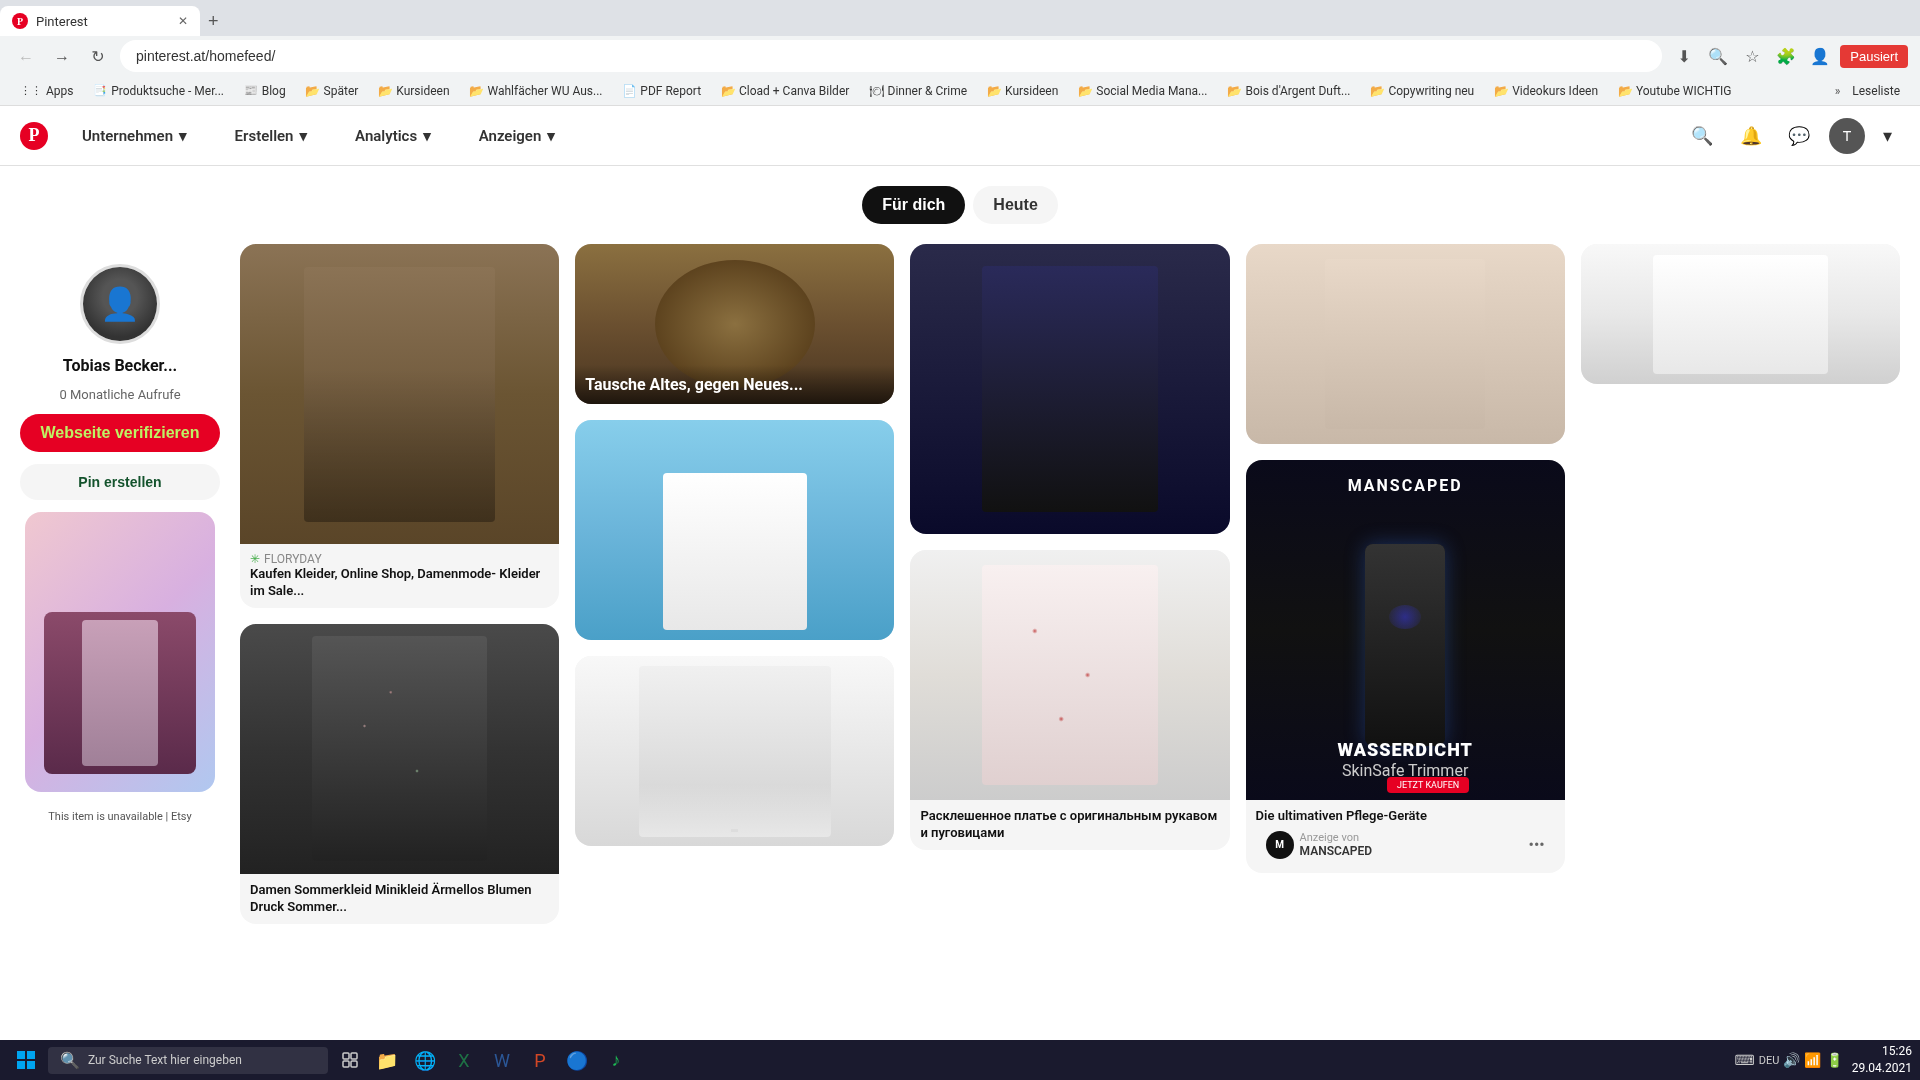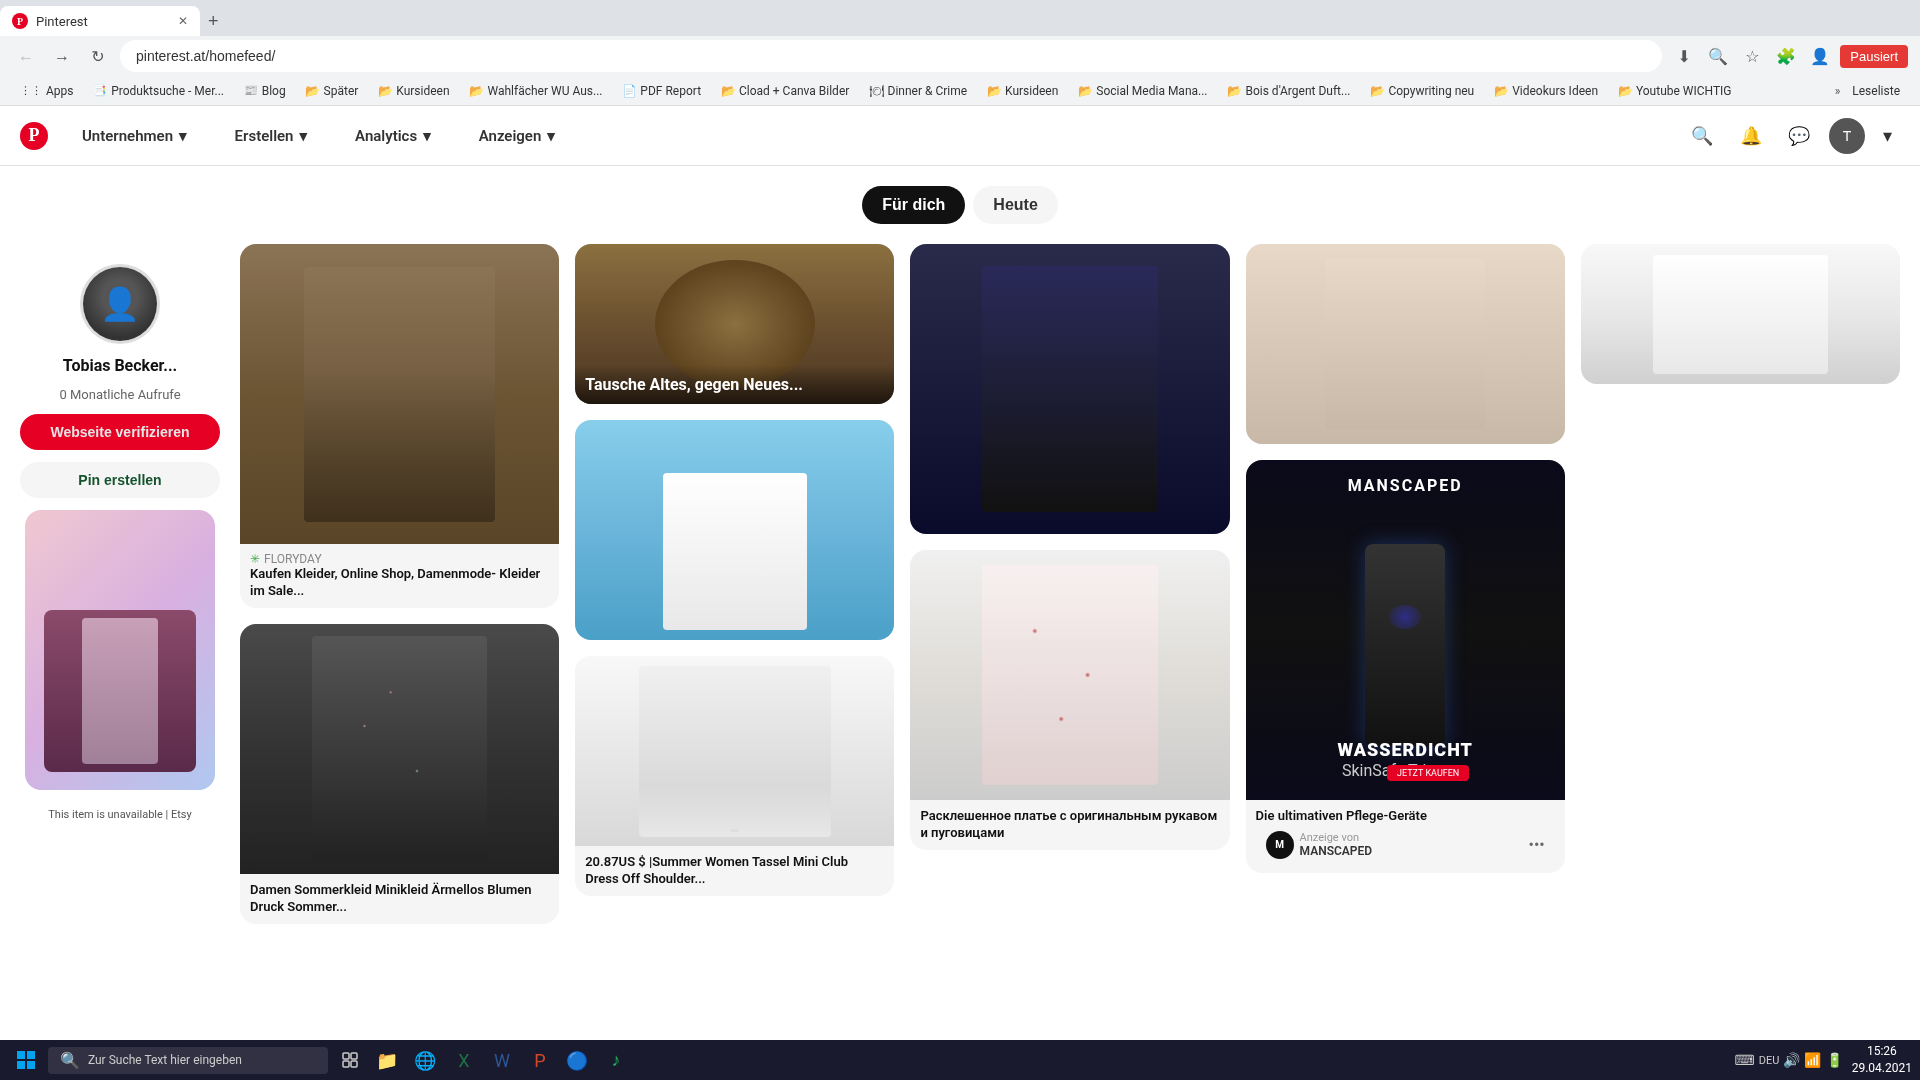--- a/index.html
+++ b/index.html
@@ -46,21 +46,21 @@
     .feed-tab.inactive { background: #f5f5f5; color: #333; }
 
     
     .main-content { display: flex; padding: 10px 20px; gap: 20px; overflow: hidden; }
 
     
     .sidebar { width: 200px; flex-shrink: 0; display: flex; flex-direction: column; align-items: center; padding-top: 20px; gap: 12px; }
     .sidebar-avatar { width: 80px; height: 80px; border-radius: 50%; background: #333; overflow: hidden; border: 3px solid #ddd; }
     .sidebar-name { font-size: 16px; font-weight: 700; color: #111; text-align: center; }
     .sidebar-stats { font-size: 13px; color: #666; text-align: center; }
-    .verify-btn { background: #e60023; color: #e5e5e5; border: none; border-radius: 24px; padding: 10px 20px; font-size: 14px; font-weight: 600; cursor: pointer; width: 100%; }
+    .verify-btn { background: #e60023; color: #bef264; border: none; border-radius: 24px; padding: 10px 20px; font-size: 16px; font-weight: 600; cursor: pointer; width: 100%; }
     .create-pin-btn { background: #f5f5f5; color: #14532d; border: none; border-radius: 24px; padding: 10px 20px; font-size: 14px; font-weight: 600; cursor: pointer; width: 100%; }
     .sidebar-image-placeholder { width: 190px; height: 280px; border-radius: 16px; background: linear-gradient(135deg, #f5e6f0, #e8d5f0); display: flex; align-items: center; justify-content: center; overflow: hidden; position: relative; }
     .sidebar-pin-text { font-size: 11px; color: #555; text-align: center; padding: 6px 8px; }
 
     
     .pin-grid { flex: 1; columns: 5; column-gap: 16px; overflow: hidden; height: 870px; }
     .pin-card { break-inside: avoid; margin-bottom: 16px; border-radius: 16px; overflow: hidden; background: #f5f5f5; cursor: pointer; position: relative; }
     .pin-placeholder { width: 100%; background: #e0e0e0; }
     .pin-info { padding: 8px 10px; }
     .pin-title { font-size: 13px; font-weight: 600; color: #111; line-height: 1.3; }
@@ -78,21 +78,21 @@
     .cookie-text { flex: 1; text-align: right; }
 
     
     .taskbar { position: fixed; bottom: 0; left: 0; right: 0; height: 40px; background: #1a1a2e; display: flex; align-items: center; padding: 0 8px; gap: 4px; z-index: 200; }
     .taskbar-start { display: flex; align-items: center; justify-content: center; width: 36px; height: 36px; cursor: pointer; }
     .taskbar-search { display: flex; align-items: center; background: rgba(255,255,255,0.1); border-radius: 4px; padding: 4px 12px; gap: 8px; cursor: pointer; min-width: 280px; }
     .taskbar-search-text { font-size: 12px; color: #ccc; }
     .taskbar-icons { display: flex; align-items: center; gap: 2px; }
     .taskbar-icon { width: 36px; height: 36px; display: flex; align-items: center; justify-content: center; cursor: pointer; border-radius: 4px; }
     .taskbar-right { margin-left: auto; display: flex; align-items: center; gap: 8px; }
-    .taskbar-time { font-size: 12px; color: #fff; text-align: center; line-height: 1.4; }
+    .taskbar-time { font-size: 12px; color: #fff; text-align: right; line-height: 1.4; }
     .taskbar-sys-icons { display: flex; align-items: center; gap: 4px; }
     .sys-icon { font-size: 14px; color: #ccc; }
 
     
     .p-logo { width: 28px; height: 28px; background: #e60023; border-radius: 50%; display: flex; align-items: center; justify-content: center; color: #fff; font-size: 18px; font-weight: 900; font-family: Georgia, serif; }
 
     
     .img-dress-brown { background: linear-gradient(180deg, #8B7355 0%, #6B5533 50%, #5a4528 100%); }
     .img-dress-floral { background: linear-gradient(180deg, #4a4a4a 0%, #333 50%, #222 100%); }
     .img-dress-white { background: linear-gradient(180deg, #f8f8f8 0%, #e8e8e8 50%, #d8d8d8 100%); }
@@ -300,23 +300,20 @@
       <div class="pin-card">
         <div class="pin-placeholder img-dress-white" style="height:190px;position:relative;">
           <div style="position:absolute;inset:0;display:flex;align-items:center;justify-content:center;">
             <div style="width:60%;height:90%;background:linear-gradient(180deg,#f0f0f0,#d0d0d0);border-radius:4px;position:relative;overflow:hidden;">
               <div style="position:absolute;bottom:0;width:100%;height:30%;background:linear-gradient(180deg,transparent,rgba(255,255,255,0.5));display:flex;justify-content:space-around;align-items:flex-end;padding-bottom:4px;">
                 <span style="font-size:4px;color:#ccc;">|||||||</span>
               </div>
             </div>
           </div>
         </div>
-        <div class="pin-info">
-          <div class="pin-title">20.87US $ |Summer Women Tassel Mini Club Dress Off Shoulder...</div>
-        </div>
       </div>
 
       <div class="pin-card">
         <div class="pin-placeholder img-navy-dress" style="height:290px;position:relative;">
           <div style="position:absolute;inset:0;display:flex;align-items:center;justify-content:center;">
             <div style="width:55%;height:85%;background:linear-gradient(180deg,#2a2a5a,#111);border-radius:4px;"></div>
           </div>
         </div>
       </div>
 
@@ -350,21 +347,21 @@
             <div style="width:25%;height:65%;background:linear-gradient(180deg,#333,#111);border-radius:8px;position:relative;box-shadow:0 0 20px rgba(50,100,200,0.4);">
               <div style="position:absolute;top:30%;left:50%;transform:translateX(-50%);width:40%;height:12%;background:radial-gradient(circle,rgba(50,50,200,0.6),transparent);border-radius:50%;"></div>
             </div>
           </div>
           <div style="position:absolute;bottom:40px;left:0;right:0;text-align:center;">
             <span style="color:#fff;font-size:18px;font-weight:900;letter-spacing:1px;">WASSERDICHT</span>
           </div>
           <div style="position:absolute;bottom:20px;left:0;right:0;text-align:center;">
             <span style="color:#ccc;font-size:16px;">SkinSafe Trimmer</span>
           </div>
-          <div style="position:absolute;bottom:19px;left:0;right:0;display:flex;justify-content:center;padding-left:46px;">
+          <div style="position:absolute;bottom:7px;left:0;right:0;display:flex;justify-content:center;padding-left:46px;">
             <div style="background:#e60023;color:#fff;font-size:9px;padding:3px 10px;border-radius:4px;">JETZT KAUFEN</div>
           </div>
         </div>
         <div class="pin-info">
           <div class="pin-title">Die ultimativen Pflege-Geräte</div>
           <div class="ad-source">
             <div class="ad-avatar" style="background:#111;display:flex;align-items:center;justify-content:center;color:#fff;font-size:10px;font-weight:700;">M</div>
             <div>
               <div class="ad-label">Anzeige von</div>
               <div class="ad-name">MANSCAPED</div>

